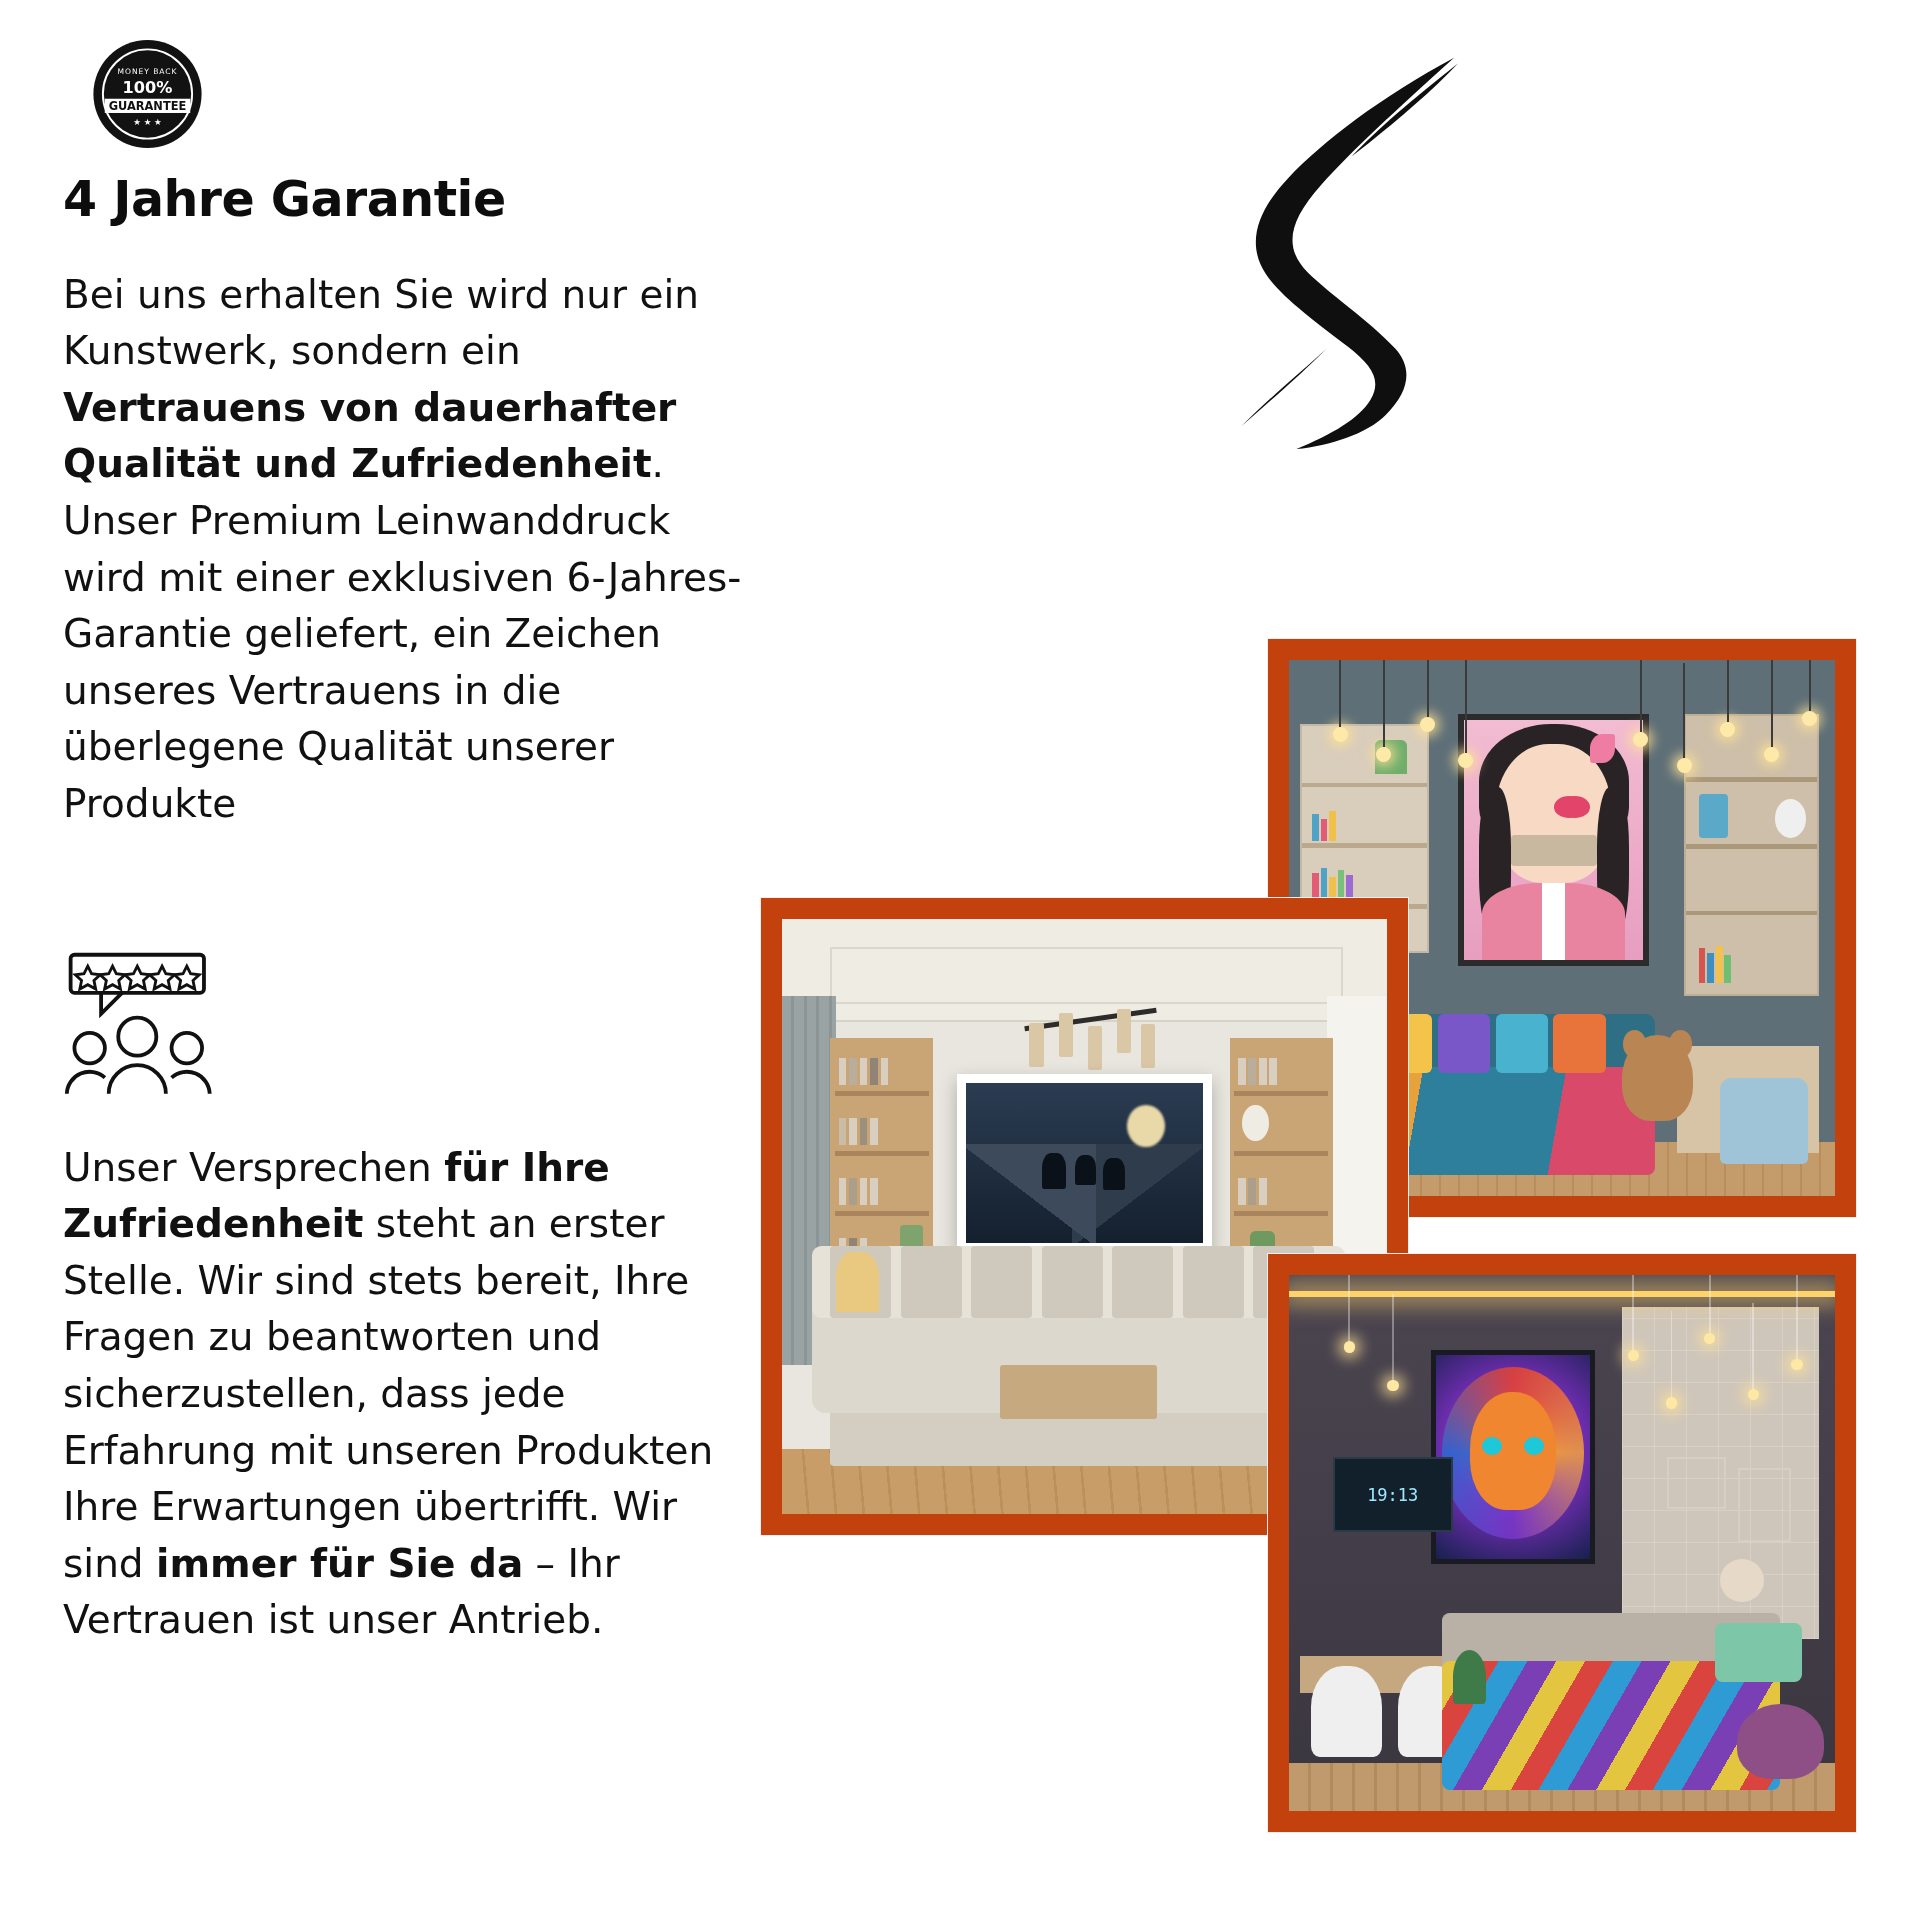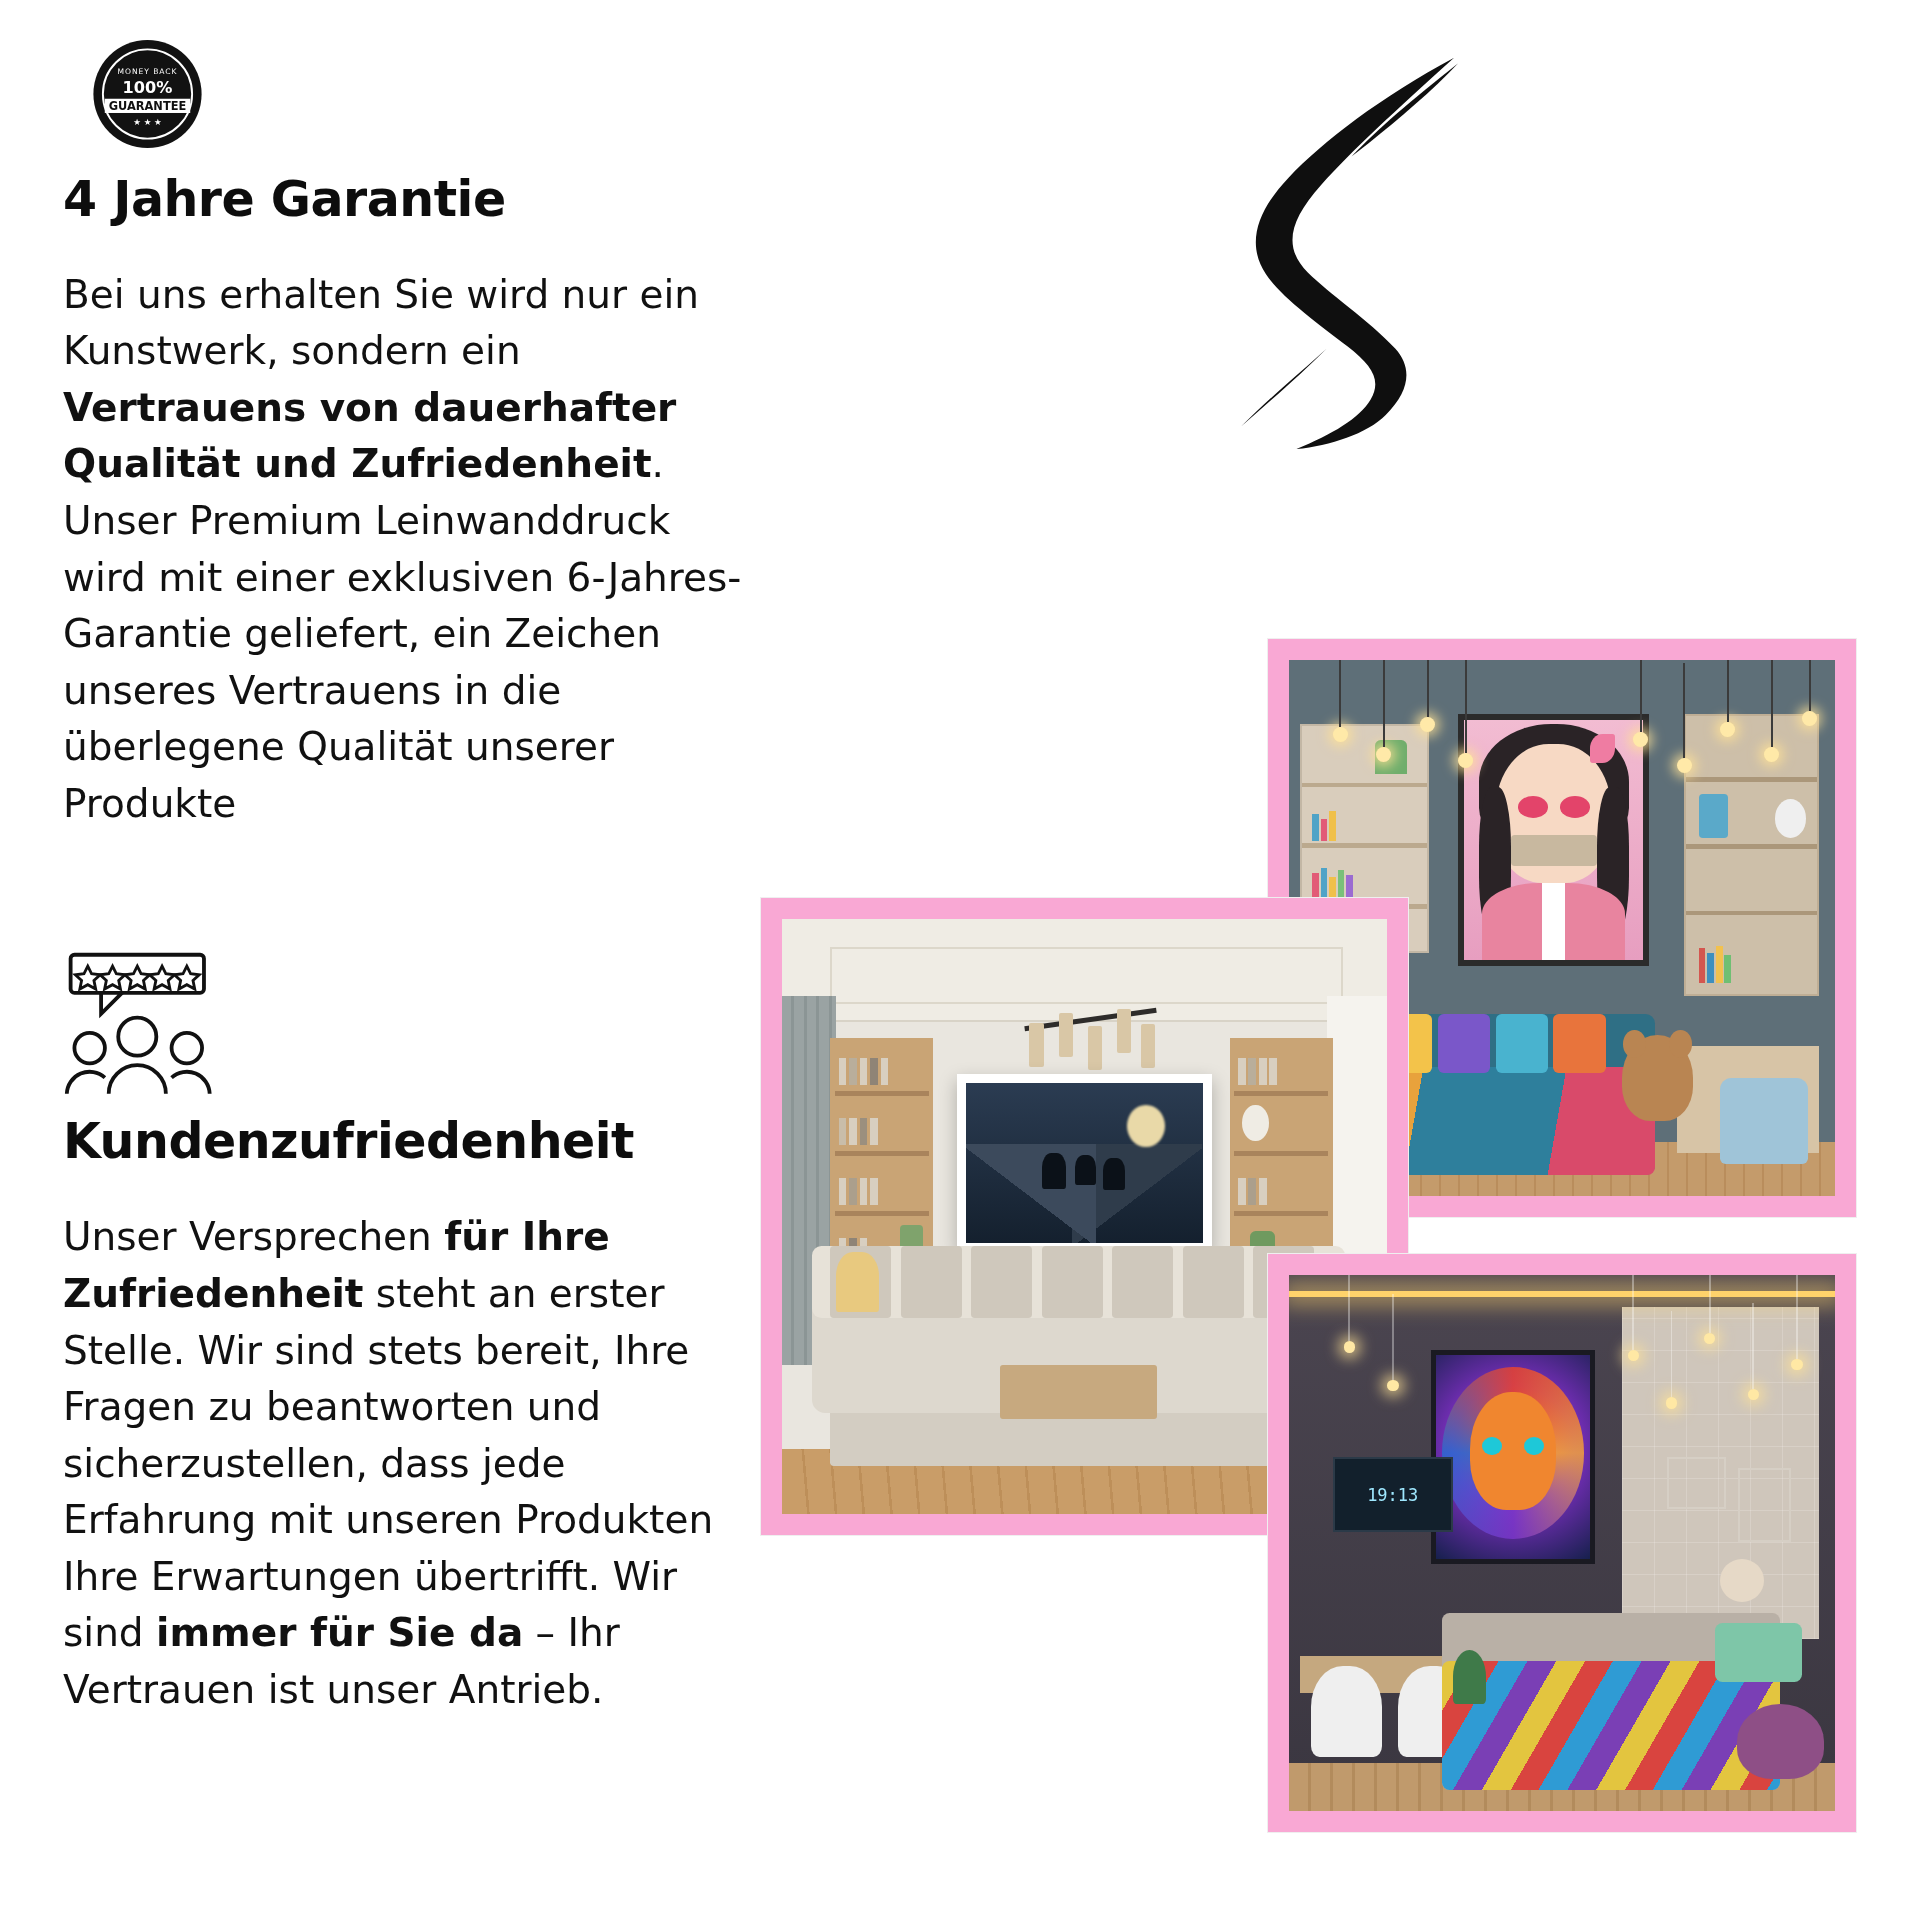--- a/index.html
+++ b/index.html
@@ -76,24 +76,25 @@
     font-size: 48px;
     letter-spacing: 13.3px;
     margin-top: -9.5px;
     padding-left: 13.3px;
     color: #111;
   }
 
   
   .frame {
     position: absolute;
-    background: #f9a8d4;
+    background: #c2410c;
     box-shadow: 0 0 0 1px #efefef;
     padding: 21px;
     box-sizing: border-box;
+    text-align: center;
   }
   .frame .photo {
     width: 100%;
     height: 100%;
     position: relative;
     overflow: hidden;
   }
 
   #frame-anime { left: 1268px; top: 639px; width: 588px; height: 578px; }
   #frame-living { left: 761px; top: 898px; width: 647px; height: 637px; }
@@ -254,21 +255,20 @@
       </g>
       <circle cx="78" cy="92" r="20"></circle>
       <path d="M48 152 a30 30 0 0 1 60 0"></path>
       <circle cx="28" cy="104" r="16"></circle>
       <path d="M4 152 a24 24 0 0 1 40 -17"></path>
       <circle cx="130" cy="104" r="16"></circle>
       <path d="M154 152 a24 24 0 0 0 -40 -17"></path>
     </svg>
   </div>
 
-  <h2 class="heading">Kundenzufriedenheit</h2>
   <p class="body-text" id="p2"><span>Unser Versprechen </span><b>für Ihre Zufriedenheit</b><span> steht an erster Stelle. Wir sind stets bereit, Ihre Fragen zu beantworten und sicherzustellen, dass jede Erfahrung mit unseren Produkten Ihre Erwartungen übertrifft. Wir sind </span><b>immer für Sie da</b><span> – Ihr Vertrauen ist unser Antrieb.</span></p>
 </div>
 
 <div class="logo-wrap">
   <svg class="logo-mark" viewBox="0 0 300 420" xmlns="http://www.w3.org/2000/svg">
     <path d="M258 6 C196 62 150 104 118 140 C84 178 78 206 104 232 C126 254 168 282 196 312
              C214 332 212 356 186 382 C166 402 128 414 92 418
              C130 402 158 386 170 366 C182 346 172 330 146 310
              C112 284 76 258 60 234 C40 204 48 170 84 132 C120 94 180 48 258 6 Z" fill="#0f0f0f"></path>
     <path d="M262 12 C214 50 176 82 150 110 L168 96 C200 70 236 40 262 12 Z" fill="#0f0f0f"></path>

